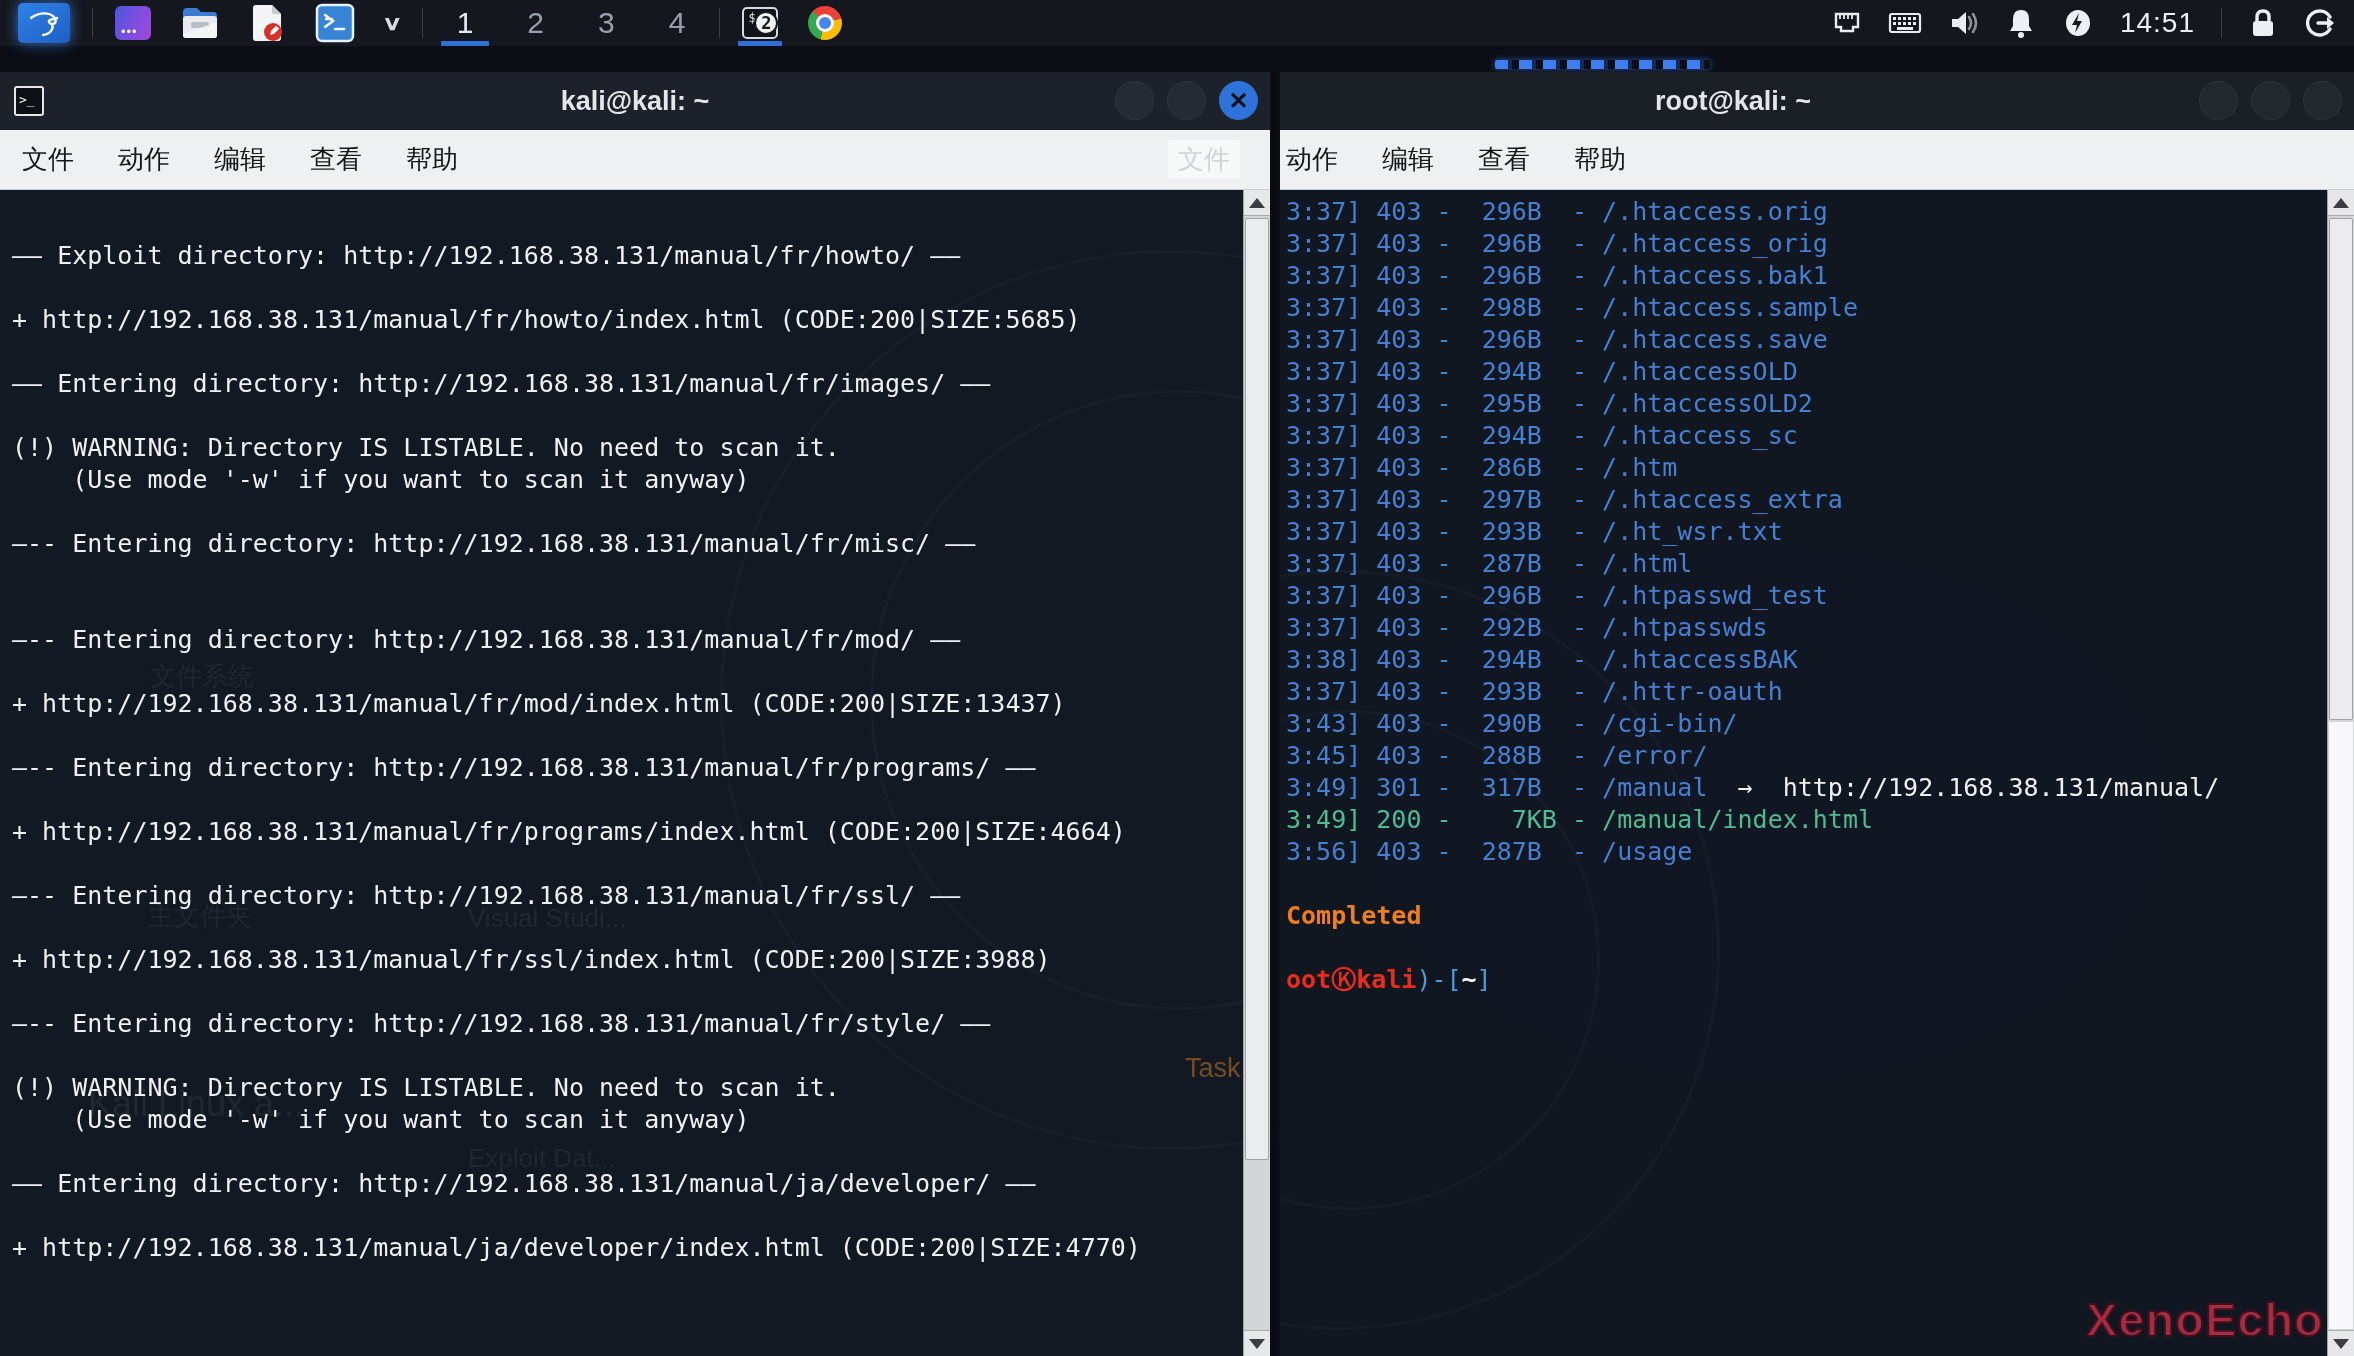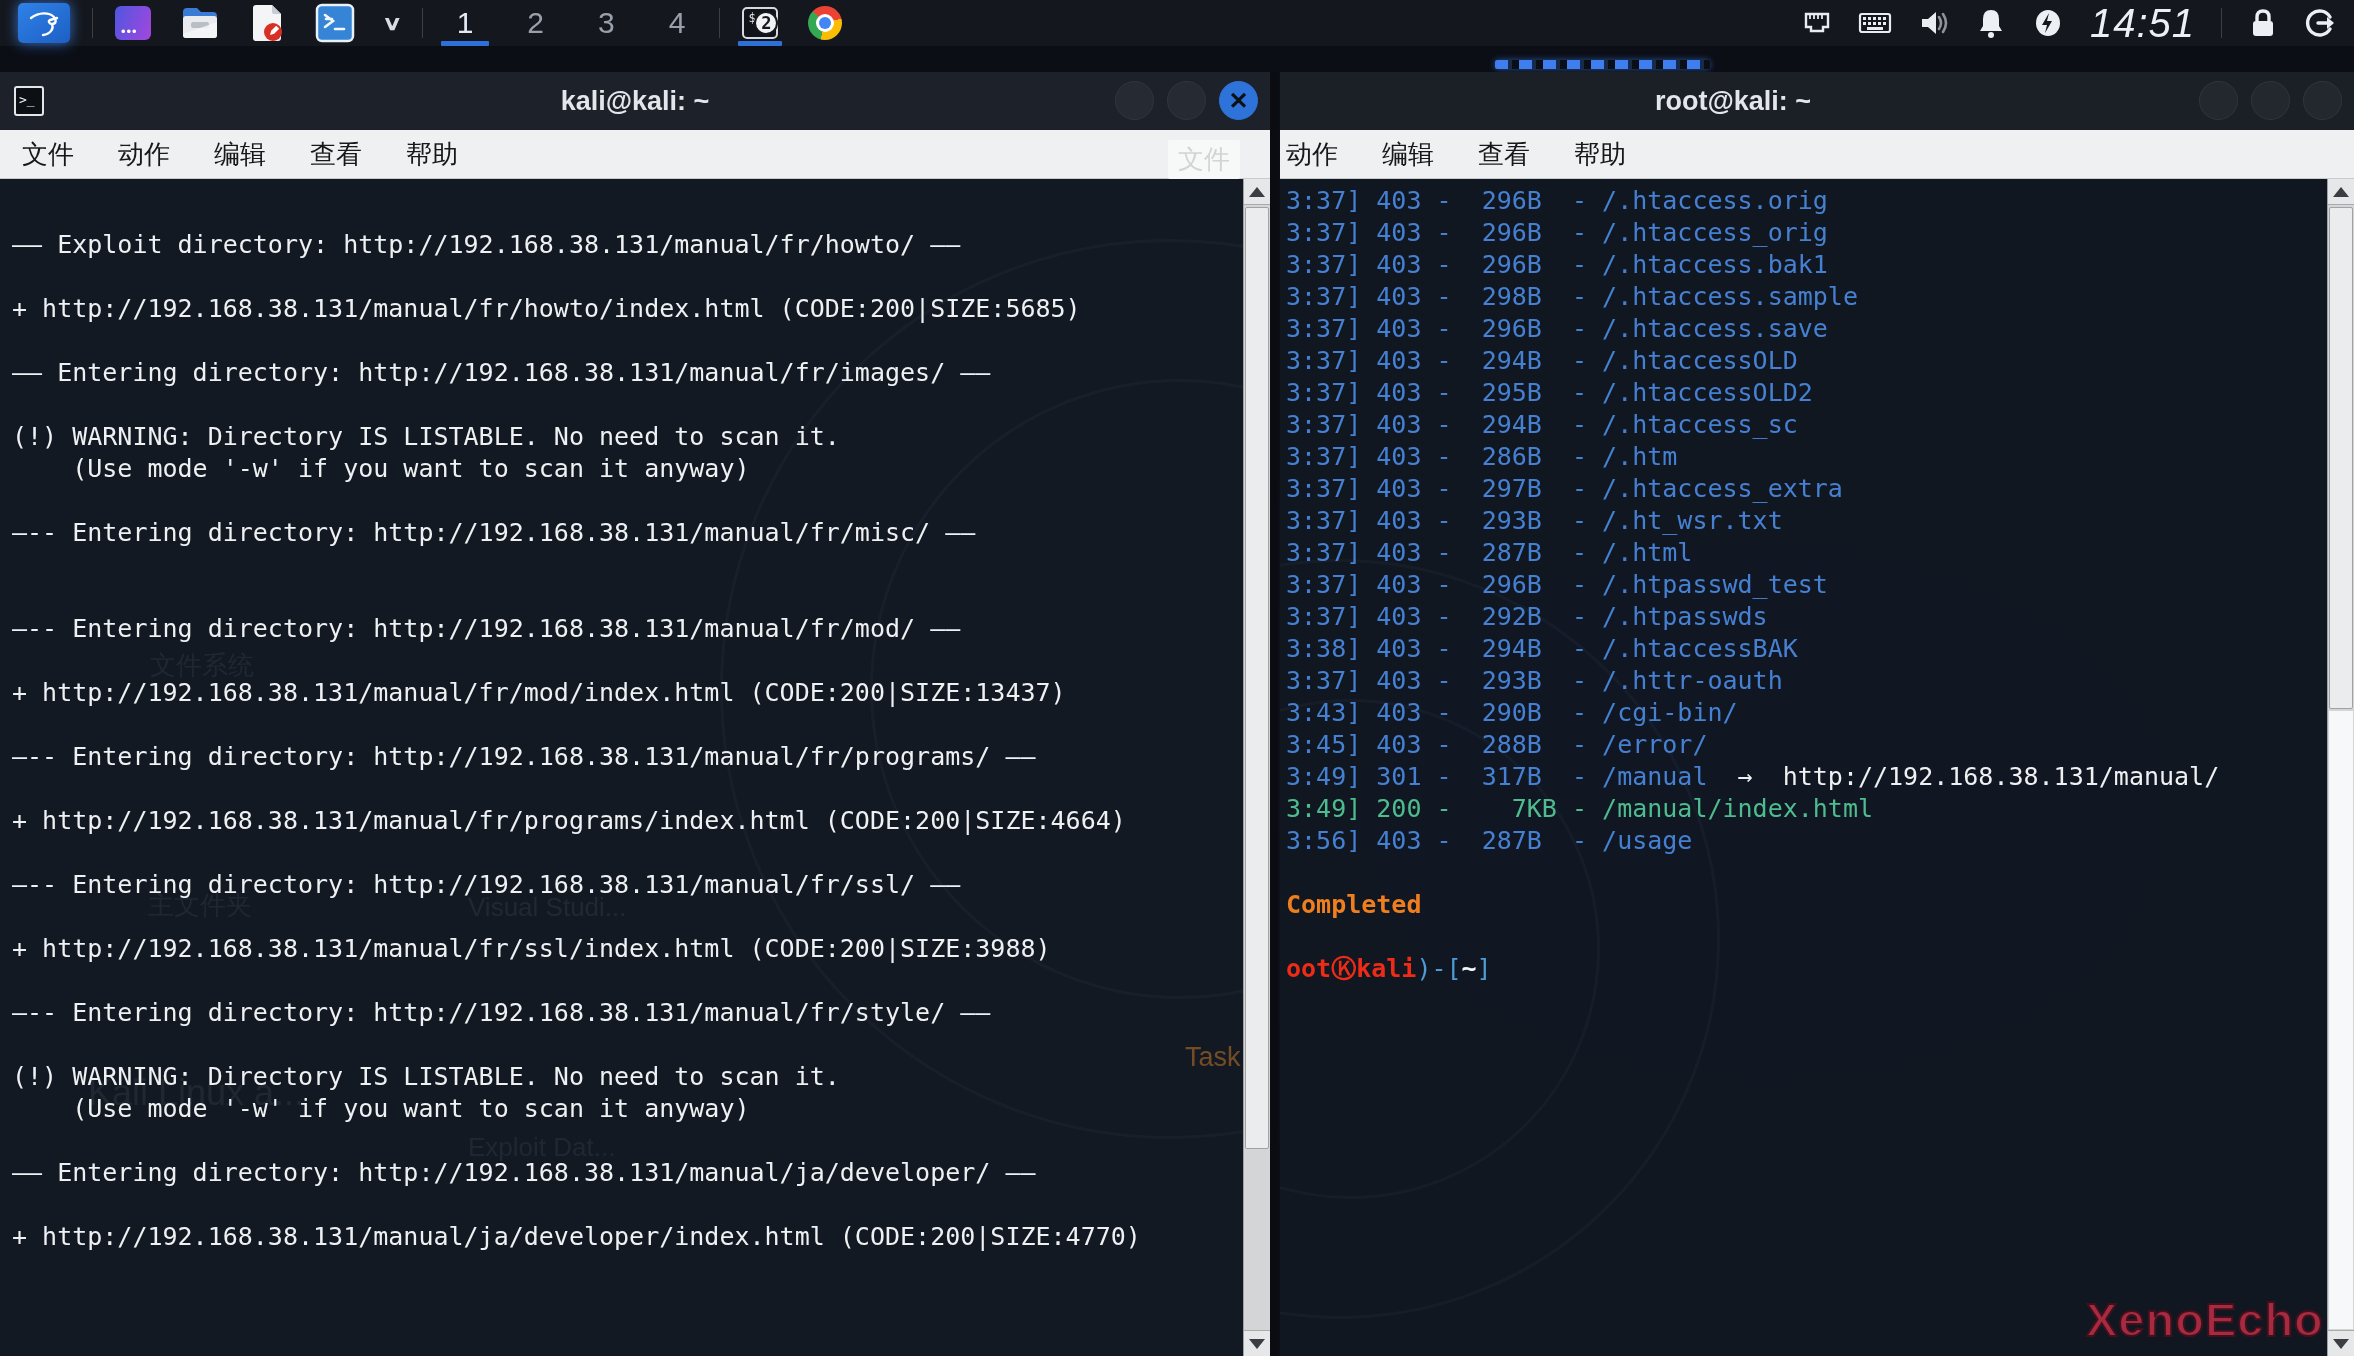--- a/index.html
+++ b/index.html
@@ -59,21 +59,21 @@
     background:conic-gradient(from -45deg, #ea4335 0deg 120deg, #fbbc05 120deg 240deg, #34a853 240deg 360deg);
   }
   .chrome-icon::before {
     content:""; position:absolute; left:8px; top:8px; width:18px; height:18px;
     background:#fff; border-radius:50%;
   }
   .chrome-icon::after {
     content:""; position:absolute; left:11px; top:11px; width:12px; height:12px;
     background:#4285f4; border-radius:50%;
   }
-  .clock { color:#eceff3; font-size:40px; letter-spacing:1px;font-style:italic; }
+  .clock { color:#eceff3; font-size:28px; letter-spacing:1px; }
   .tb-icon svg { display:block; }
 
   
   .blue-dashes {
     position:absolute; left:1495px; top:60px; width:215px; height:9px; z-index:5;
     background:repeating-linear-gradient(90deg,#3f7ef0 0 13px, rgba(63,126,240,.25) 13px 17px, transparent 17px 24px);
     border-radius:2px; box-shadow:0 0 6px rgba(63,126,240,.6);
   }
 
   
@@ -97,21 +97,21 @@
   }
   .win-buttons { position:absolute; right:12px; top:9px; display:flex; gap:13px; }
   .win-btn { width:39px; height:39px; border-radius:50%; background:#262b33; border:1px solid #30353e; }
   .win-btn.inactive { background:#23272e; }
   .win-btn.close {
     background:#2e73d9; border-color:#2e73d9; color:#0d1117;
     display:flex; align-items:center; justify-content:center;
     font-size:24px; font-weight:bold; line-height:1;
   }
   .menubar {
-    height:49px; background:#eff0f1; display:flex; align-items:center;
+    height:60px; background:#eff0f1; display:flex; align-items:center;
     padding-left:22px; gap:44px; flex:0 0 auto; position:relative;
     border-bottom:1px solid #c9cbcd;
   }
   .menu-item { font-size:26px; color:#16181a; white-space:nowrap; }
   .menu-ghost {
     position:absolute; right:30px; top:10px; font-size:26px; color:#d2d3d5;
     background:#f7f8f8; padding:2px 10px; border-radius:2px;
   }
 
   .term-content {

